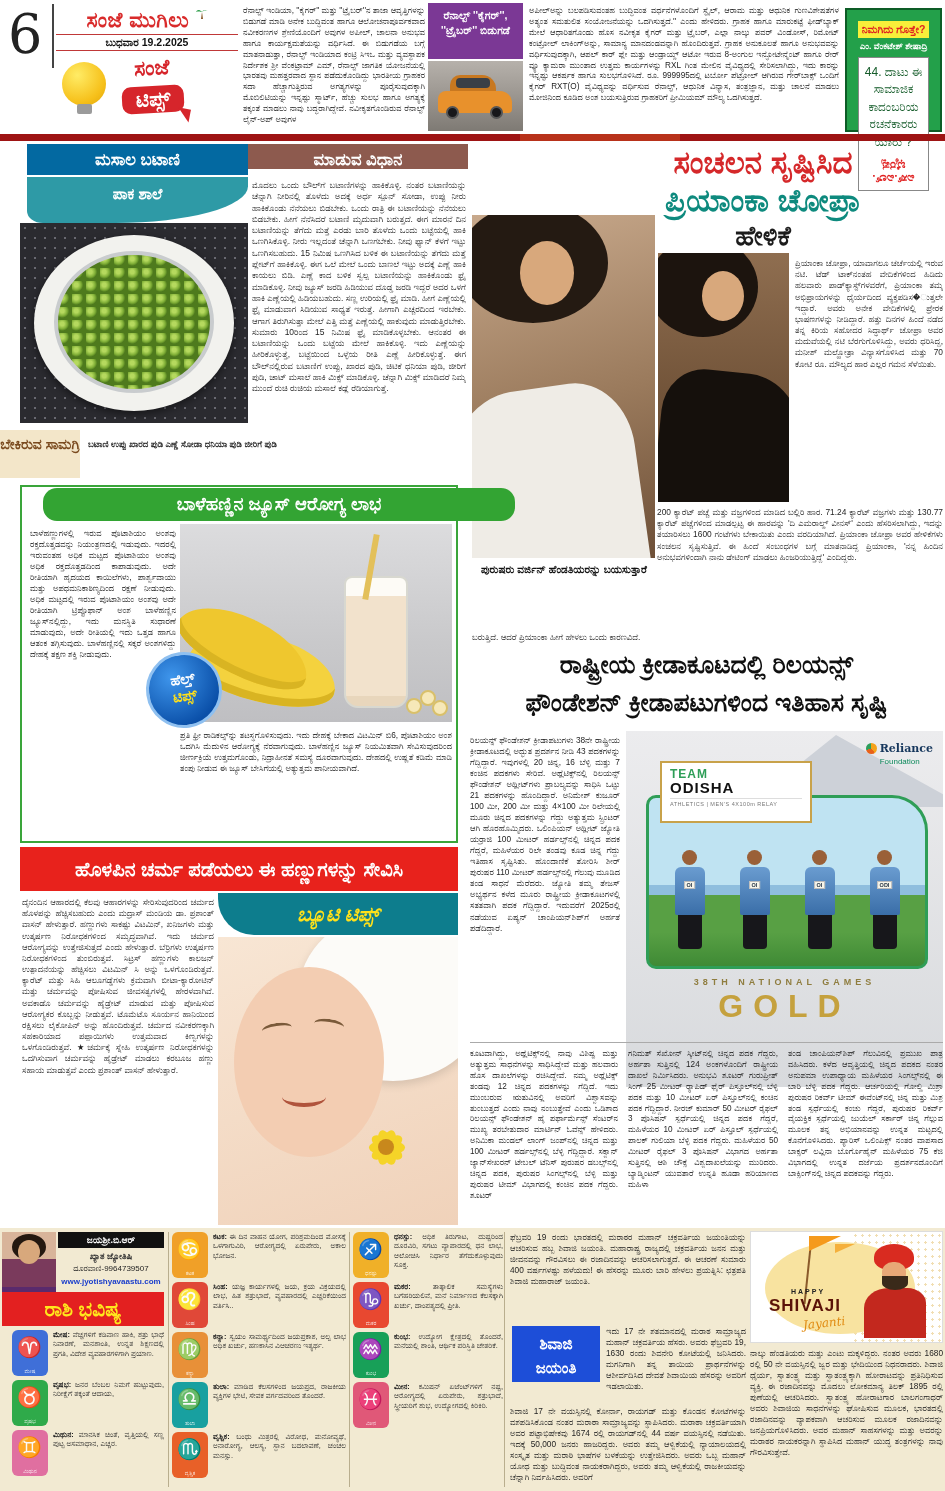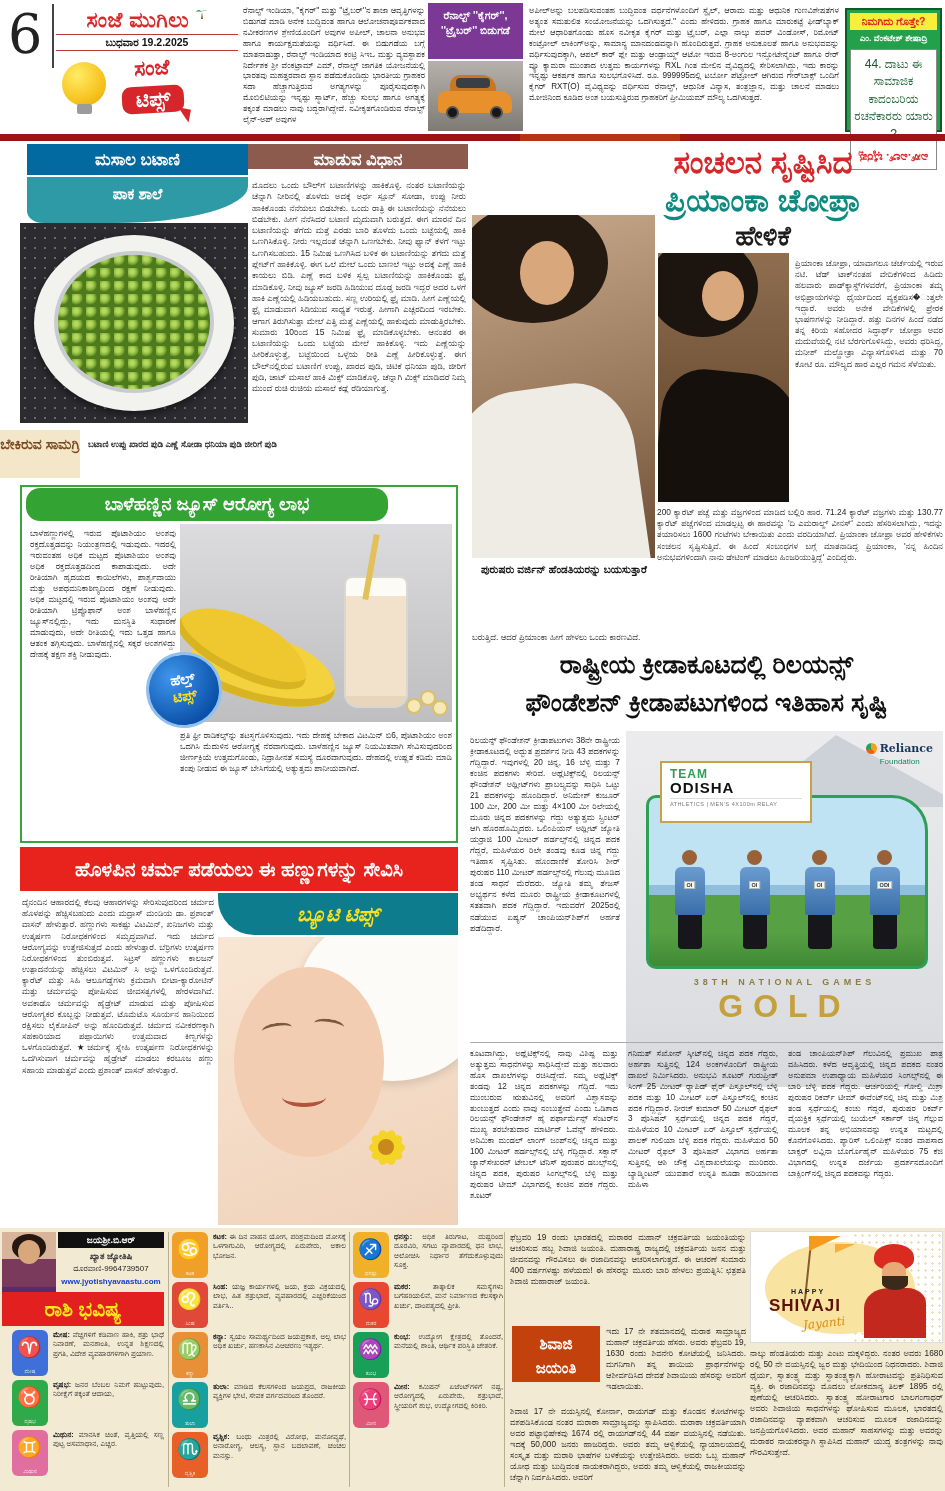--- a/index.html
+++ b/index.html
@@ -17,21 +17,21 @@
 .bulbbase{width:15px;height:10px;background:#9b9b9b;border-radius:2px;margin:-2px auto 0}
 .tipsword{color:#d6252b;font-weight:bold;font-size:21px;transform:rotate(-3deg)}
 .tipsbox{background:#d6252b;color:#fff;font-weight:bold;font-size:20px;padding:2px 14px;border-radius:9px;transform:rotate(-3deg);position:relative;display:inline-block}
 .tipsbox .tail{position:absolute;right:-5px;bottom:-10px;width:0;height:0;border-left:13px solid transparent;border-top:13px solid #d6252b;transform:rotate(14deg)}
 .purplebox{background:#7b3895;color:#fff;font-weight:bold;font-size:10.5px;text-align:center;padding:5px 3px;line-height:1.45}
 .carimg{background:linear-gradient(#b6b1ab,#908b85 70%,#7e7a74)}
 .carbody{position:absolute;left:10px;bottom:18px;width:74px;height:22px;background:#e8912c;border-radius:8px 12px 4px 4px}
 .carcab{position:absolute;left:22px;bottom:38px;width:46px;height:18px;background:#c87820;border-radius:10px 14px 0 0;overflow:hidden}
 .carwin{position:absolute;left:6px;top:3px;width:34px;height:10px;background:#3a3f46;border-radius:4px}
 .wheel{position:absolute;bottom:12px;width:13px;height:13px;border-radius:50%;background:#17171a;border:2px solid #555}
-.knowbox{background:#23a04a;border:2px solid #0d5c26;padding:3px;text-align:center}
+.knowbox{background:#23a04a;border:2px solid #0d5c26;padding:11px;text-align:center}
 .knowtitle{background:#f8ef3a;color:#e02020;font-weight:bold;font-size:10.5px;padding:2px 0}
 .knowauthor{color:#fff;font-weight:bold;font-size:8.5px;padding:3px 0}
 .knowinner{background:#fff;border:1px solid #888;margin-top:2px;padding:6px 3px 4px}
 .knowq{color:#155c2a;font-weight:normal;font-size:12px;line-height:1.45}
 .knowans{display:inline-block;transform:rotate(180deg);color:#e02020;font-weight:bold;font-size:11.5px;margin-top:8px}
 .divbar{background:linear-gradient(90deg,#9e1414 0 55%,#b8321a 55% 72%,#9e1414 72%)}
 
 .redhdr{background:#0369a1;color:#fff;font-weight:bold;font-size:16.5px;text-align:center;line-height:31px}
 .brownhdr{background:#8d5a4e;color:#fff;font-weight:bold;font-size:16.5px;text-align:center;line-height:31px}
 .tealhdr{background:#2e9aa6;color:#fff;font-weight:bold;font-size:15px;text-align:center;border-radius:0 0 60% 16px/0 0 80% 12px;padding-top:8px}
@@ -105,21 +105,21 @@
 .zrow{overflow:hidden;margin-bottom:4px}
 .zicon{float:left;width:36px;height:46px;border-radius:6px;margin-right:5px;position:relative;text-align:center}
 .zsym{color:#fff;font-size:20px;line-height:34px}
 .zname{position:absolute;left:0;right:0;bottom:1px;font-size:5.5px;color:#fff;opacity:.9}
 .ztext{font-size:7.4px;line-height:1.28;text-align:justify;color:#222}
 .z0{background:#3f6fd8}.z1{background:#2faa4a}.z2{background:#e06fa0}.z3{background:#f0a028}
 .z4{background:#e04838}.z5{background:#e89038}.z6{background:#18a0a0}.z7{background:#e86028}
 .z8{background:#f0b028}.z9{background:#e84830}.z10{background:#18a058}.z11{background:#e05878}
 .vline{position:absolute;width:1px;background:#b9ae8e}
 
-.shvbox{background:#c2410c;color:#fff;font-weight:bold;font-size:15px;text-align:center;line-height:1.6;padding-top:6px}
+.shvbox{background:#1d4ed8;color:#fff;font-weight:bold;font-size:15px;text-align:center;line-height:1.6;padding-top:6px}
 .shvimg{background:#fff;border:1px solid #ddd;overflow:hidden}
 .shvdots{position:absolute;right:0;top:0;width:90px;height:100%;background-image:radial-gradient(#e8c87f 1px,transparent 1.2px);background-size:7px 7px;opacity:.6}
 .shvblob{position:absolute;left:14px;top:10px;width:150px;height:92px;background:#f8e3a0;border-radius:50%}
 .pole{position:absolute;left:56px;top:6px;width:2px;height:66px;background:#8a5a2a;transform:rotate(6deg)}
 .flag{position:absolute;left:58px;top:4px;width:0;height:0;border-top:15px solid #f59a1c;border-right:32px solid transparent}
 .flag2{position:absolute;left:84px;top:12px;width:0;height:0;border-top:9px solid #f5b03c;border-right:20px solid transparent}
 .turban{position:absolute;right:28px;top:12px;width:40px;height:26px;background:#d92b20;border-radius:50% 50% 40% 40%}
 .sface{position:absolute;right:36px;top:30px;width:24px;height:22px;background:#e8a877;border-radius:45%}
 .beard{position:absolute;right:34px;top:44px;width:26px;height:14px;background:#3a2a1a;border-radius:0 0 50% 50%}
 .storso{position:absolute;right:16px;top:56px;width:62px;height:50px;background:#c3281e;border-radius:40% 30% 0 0}
@@ -211,21 +211,21 @@
       <div class="face"></div>
       <div class="blk"></div>
   </div>
 
   <div class="abs t" style="left:795px;top:258px;width:148px;height:248px;overflow:hidden;font-size:8.4px">ಪ್ರಿಯಾಂಕಾ ಚೋಪ್ರಾ, ಯಾವಾಗಲೂ ಚರ್ಚೆಯಲ್ಲಿ ಇರುವ ನಟಿ. ಟೆಡ್ ಟಾಕ್‌ನಂತಹ ವೇದಿಕೆಗಳಿಂದ ಹಿಡಿದು ಹಲವಾರು ಪಾಡ್‌ಕ್ಯಾಸ್ಟ್‌ಗಳವರೆಗೆ, ಪ್ರಿಯಾಂಕಾ ತಮ್ಮ ಅಭಿಪ್ರಾಯಗಳನ್ನು ಧೈರ್ಯದಿಂದ ವ್ಯಕ್ತಪಡಿಸ�ುತ್ತಲೇ ಇದ್ದಾರೆ. ಅವರು ಅನೇಕ ವೇದಿಕೆಗಳಲ್ಲಿ ಪ್ರೇರಕ ಭಾಷಣಗಳನ್ನು ನೀಡಿದ್ದಾರೆ. ಹತ್ತು ದಿನಗಳ ಹಿಂದೆ ನಡೆದ ತನ್ನ ಕಿರಿಯ ಸಹೋದರ ಸಿದ್ಧಾರ್ಥ್ ಚೋಪ್ರಾ ಅವರ ಮದುವೆಯಲ್ಲಿ ನಟಿ ಬೆರಗುಗೊಳಿಸಿದ್ದು, ಅವರು ಧರಿಸಿದ್ದ, ಮನೀಶ್ ಮಲ್ಹೋತ್ರಾ ವಿನ್ಯಾಸಗೊಳಿಸಿದ ಮತ್ತು 70 ಕೋಟಿ ರೂ. ಮೌಲ್ಯದ ಹಾರ ಎಲ್ಲರ ಗಮನ ಸೆಳೆಯಿತು.</div>
   <div class="abs t" style="left:657px;top:507px;width:286px;height:122px;overflow:hidden;font-size:8.4px">200 ಕ್ಯಾರೆಟ್ ಪಚ್ಚೆ ಮತ್ತು ವಜ್ರಗಳಿಂದ ಮಾಡಿದ ಬಲ್ಲಿರಿ ಹಾರ. 71.24 ಕ್ಯಾರೆಟ್ ವಜ್ರಗಳು ಮತ್ತು 130.77 ಕ್ಯಾರೆಟ್ ಪಚ್ಚೆಗಳಿಂದ ಮಾಡಲ್ಪಟ್ಟ ಈ ಹಾರವನ್ನು 'ದಿ ಎಮರಾಲ್ಡ್ ವೀನಸ್' ಎಂದು ಹೆಸರಿಸಲಾಗಿದ್ದು, ಇದನ್ನು ತಯಾರಿಸಲು 1600 ಗಂಟೆಗಳು ಬೇಕಾಯಿತು ಎಂದು ವರದಿಯಾಗಿದೆ. ಪ್ರಿಯಾಂಕಾ ಚೋಪ್ರಾ ಅವರ ಹೇಳಿಕೆಗಳು ಸಂಚಲನ ಸೃಷ್ಟಿಸುತ್ತಿವೆ. ಈ ಹಿಂದೆ ಸಂಬಂಧಗಳ ಬಗ್ಗೆ ಮಾತನಾಡಿದ್ದ ಪ್ರಿಯಾಂಕಾ, 'ನನ್ನ ಹಿಂದಿನ ಅನುಭವಗಳಿಂದಾಗಿ ನಾನು ಡೇಟಿಂಗ್ ಮಾಡಲು ಹಿಂಜರಿಯುತ್ತಿದ್ದೆ' ಎಂದಿದ್ದರು.</div>
   <div class="abs pcaption" style="left:478px;top:562px;width:172px">ಪುರುಷರು ವರ್ಜಿನ್ ಹೆಂಡತಿಯರನ್ನು ಬಯಸುತ್ತಾರೆ</div>
   <div class="abs t" style="left:472px;top:632px;width:330px;height:14px;overflow:hidden">ಬರುತ್ತಿದೆ. ಆದರೆ ಪ್ರಿಯಾಂಕಾ ಹೀಗೆ ಹೇಳಲು ಒಂದು ಕಾರಣವಿದೆ.</div>
 
   <div class="abs greenwrap" style="left:20px;top:485px;width:438px;height:358px"></div>
-  <div class="abs greenhdr" style="left:26px;top:488px;width:362px;height:33px">ಬಾಳೆಹಣ್ಣಿನ ಜ್ಯೂಸ್ ಆರೋಗ್ಯ ಲಾಭ</div>
+  <div class="abs greenhdr" style="left:43px;top:488px;width:472px;height:33px">ಬಾಳೆಹಣ್ಣಿನ ಜ್ಯೂಸ್ ಆರೋಗ್ಯ ಲಾಭ</div>
   <div class="abs t" style="left:30px;top:528px;width:146px;height:308px;overflow:hidden;font-size:8.3px">ಬಾಳೆಹಣ್ಣುಗಳಲ್ಲಿ ಇರುವ ಪೊಟಾಶಿಯಂ ಅಂಶವು ರಕ್ತದೊತ್ತಡವನ್ನು ನಿಯಂತ್ರಣದಲ್ಲಿ ಇಡುವುದು. ಇದರಲ್ಲಿ ಇರುವಂತಹ ಅಧಿಕ ಮಟ್ಟದ ಪೊಟಾಶಿಯಂ ಅಂಶವು ಅಧಿಕ ರಕ್ತದೊತ್ತಡದಿಂದ ಕಾಪಾಡುವುದು. ಅದೇ ರೀತಿಯಾಗಿ ಹೃದಯದ ಕಾಯಿಲೆಗಳು, ಪಾರ್ಶ್ವವಾಯು ಮತ್ತು ಅಪಧಮನಿಕಾಠಿಣ್ಯದಿಂದ ರಕ್ಷಣೆ ನೀಡುವುದು. ಅಧಿಕ ಮಟ್ಟದಲ್ಲಿ ಇರುವ ಪೊಟಾಶಿಯಂ ಅಂಶವು ಅದೇ ರೀತಿಯಾಗಿ ಟ್ರಿಪ್ಟೊಫಾನ್ ಅಂಶ ಬಾಳೆಹಣ್ಣಿನ ಜ್ಯೂಸ್‌ನಲ್ಲಿದ್ದು, ಇದು ಮನಸ್ಥಿತಿ ಸುಧಾರಣೆ ಮಾಡುವುದು, ಅದೇ ರೀತಿಯಲ್ಲಿ ಇದು ಒತ್ತಡ ಹಾಗೂ ಆತಂಕ ತಗ್ಗಿಸುವುದು. ಬಾಳೆಹಣ್ಣಿನಲ್ಲಿ ಸಕ್ಕರೆ ಅಂಶಗಳಿದ್ದು ದೇಹಕ್ಕೆ ತಕ್ಷಣ ಶಕ್ತಿ ನೀಡುವುದು.</div>
 
   <div class="abs banimg" style="left:180px;top:524px;width:272px;height:198px">
     <div class="ban" style="left:8px;bottom:20px;width:150px;height:66px;transform:rotate(14deg)"></div>
     <div class="ban" style="left:-6px;bottom:46px;width:140px;height:58px;transform:rotate(26deg);background:#efc72e"></div>
     <div class="glass"></div>
     <div class="straw"></div>
     <div class="slice" style="right:16px;bottom:16px"></div>
     <div class="slice" style="right:30px;bottom:8px"></div>
     <div class="slice" style="right:4px;bottom:6px"></div>

